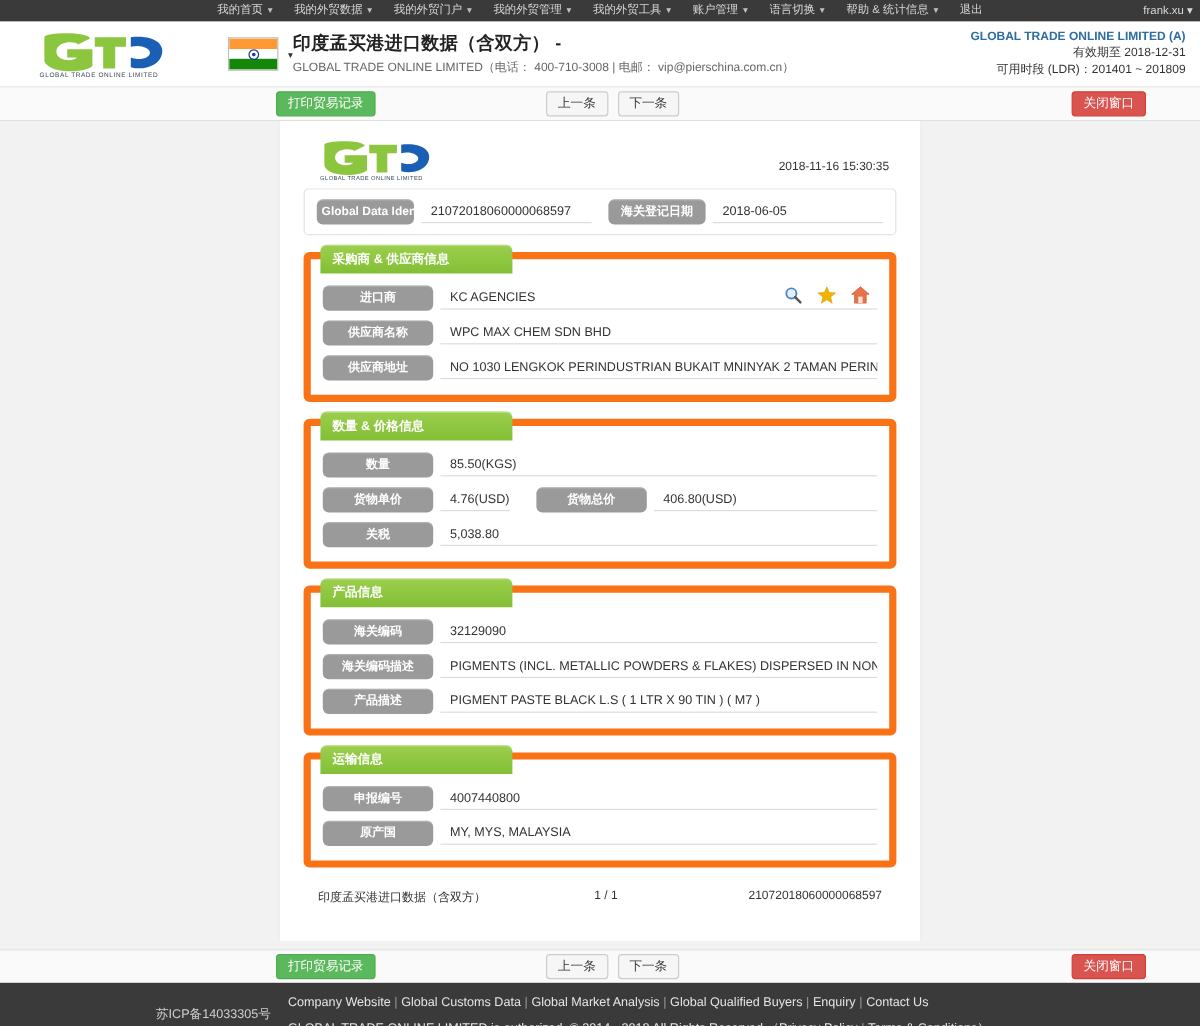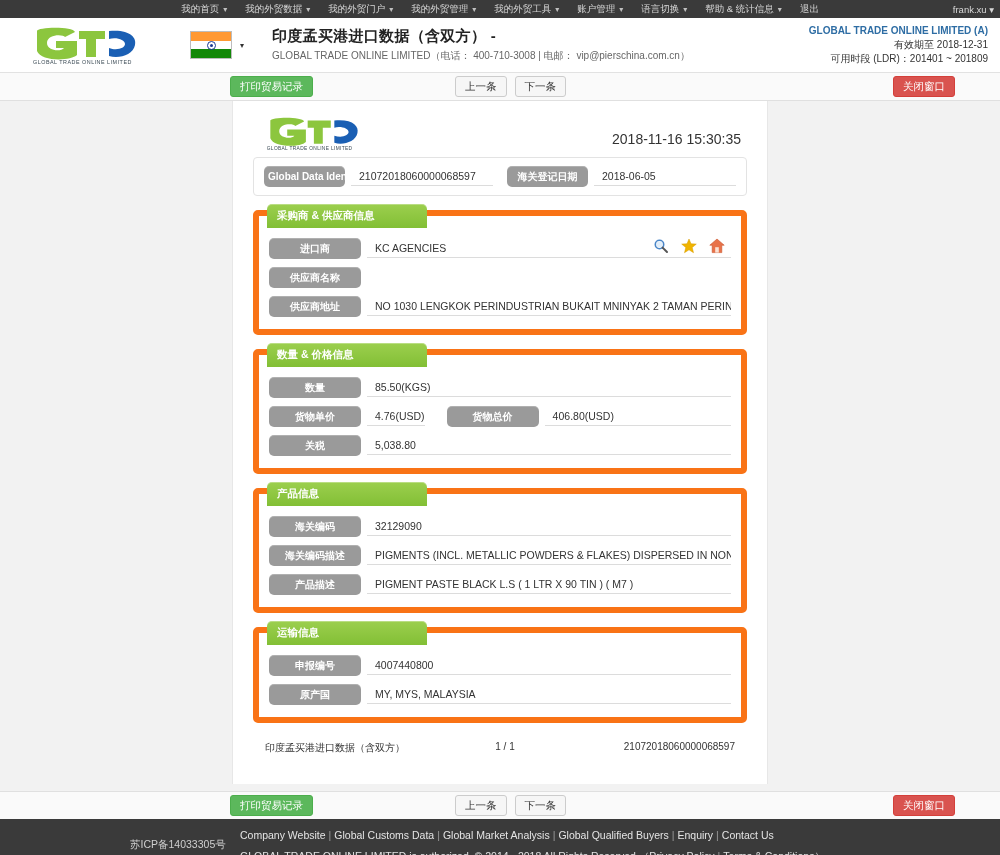--- a/index.html
+++ b/index.html
@@ -80,21 +80,21 @@
     width:9px; height:9px; margin:-4.5px 0 0 -4.5px;
     border:1px solid #1b3a93; border-radius:50%;
   }
   .flag .chakra:after{
     content:""; position:absolute; left:50%; top:50%;
     width:3px;height:3px;margin:-1.5px 0 0 -1.5px;
     background:#1b3a93;border-radius:50%;
   }
   .flag-caret { color:#333; font-size:8px; }
 
-  .title-block { margin-left: 28px; }
+  .title-block { }
   .title-main {
     font-size: 15px;
     font-weight: bold;
     color: #222;
     letter-spacing: .3px;
   }
   .title-sub {
     font-size: 10px;
     color: #666;
     margin-top: 3px;
@@ -153,21 +153,21 @@
     background: #fff;
     border-left:1px solid #e7e7e7;
     border-right:1px solid #e7e7e7;
     padding: 10px 18px;
   }
   .sheet-head {
     display:flex; align-items:center; justify-content:space-between;
     padding: 4px 4px 2px 14px;
   }
   .sheet-logo { width: 96px; height: 36px; }
-  .sheet-time { font-size: 14px; color:#333; padding-right:4px;margin-top:12px; }
+  .sheet-time { font-size: 10px; color:#333; padding-right:4px;margin-top:12px; }
 
   .idbox {
     border:1px solid #e3e3e3;
     border-radius:4px;
     margin: 4px 2px 0 2px;
     padding: 8px 10px;
     display:flex;
     align-items:center;
   }
   .pill {
@@ -377,20 +377,21 @@
                 <polygon points="8,1 10,5.8 15.3,6.1 11.2,9.5 12.5,14.7 8,11.8 3.5,14.7 4.8,9.5 0.7,6.1 6,5.8" fill="#f0b400" stroke="#d79a00" stroke-width="0.5"></polygon>
               </svg>
               <svg class="icn" viewBox="0 0 16 16">
                 <polygon points="8,1 15.2,7.2 12.8,7.2 12.8,14.6 3.2,14.6 3.2,7.2 0.8,7.2" fill="#e8734a" stroke="#c9542c" stroke-width="0.6"></polygon>
                 <rect x="6.2" y="9.2" width="3.6" height="5.4" fill="#fbe2d4"></rect>
               </svg>
             </div>
           </div>
           <div class="row">
             <div class="pill w2">供应商名称</div>
+            <div class="field-line">WPC MAX CHEM SDN BHD</div>
           </div>
           <div class="row">
             <div class="pill w2">供应商地址</div>
             <div class="field-line">NO 1030 LENGKOK PERINDUSTRIAN BUKAIT MNINYAK 2 TAMAN PERINDUSTRIA</div>
           </div>
         </div>
         <div class="card">
           <div class="card-title">数量 &amp; 价格信息</div>
           <div class="row">
             <div class="pill w2">数量</div>

